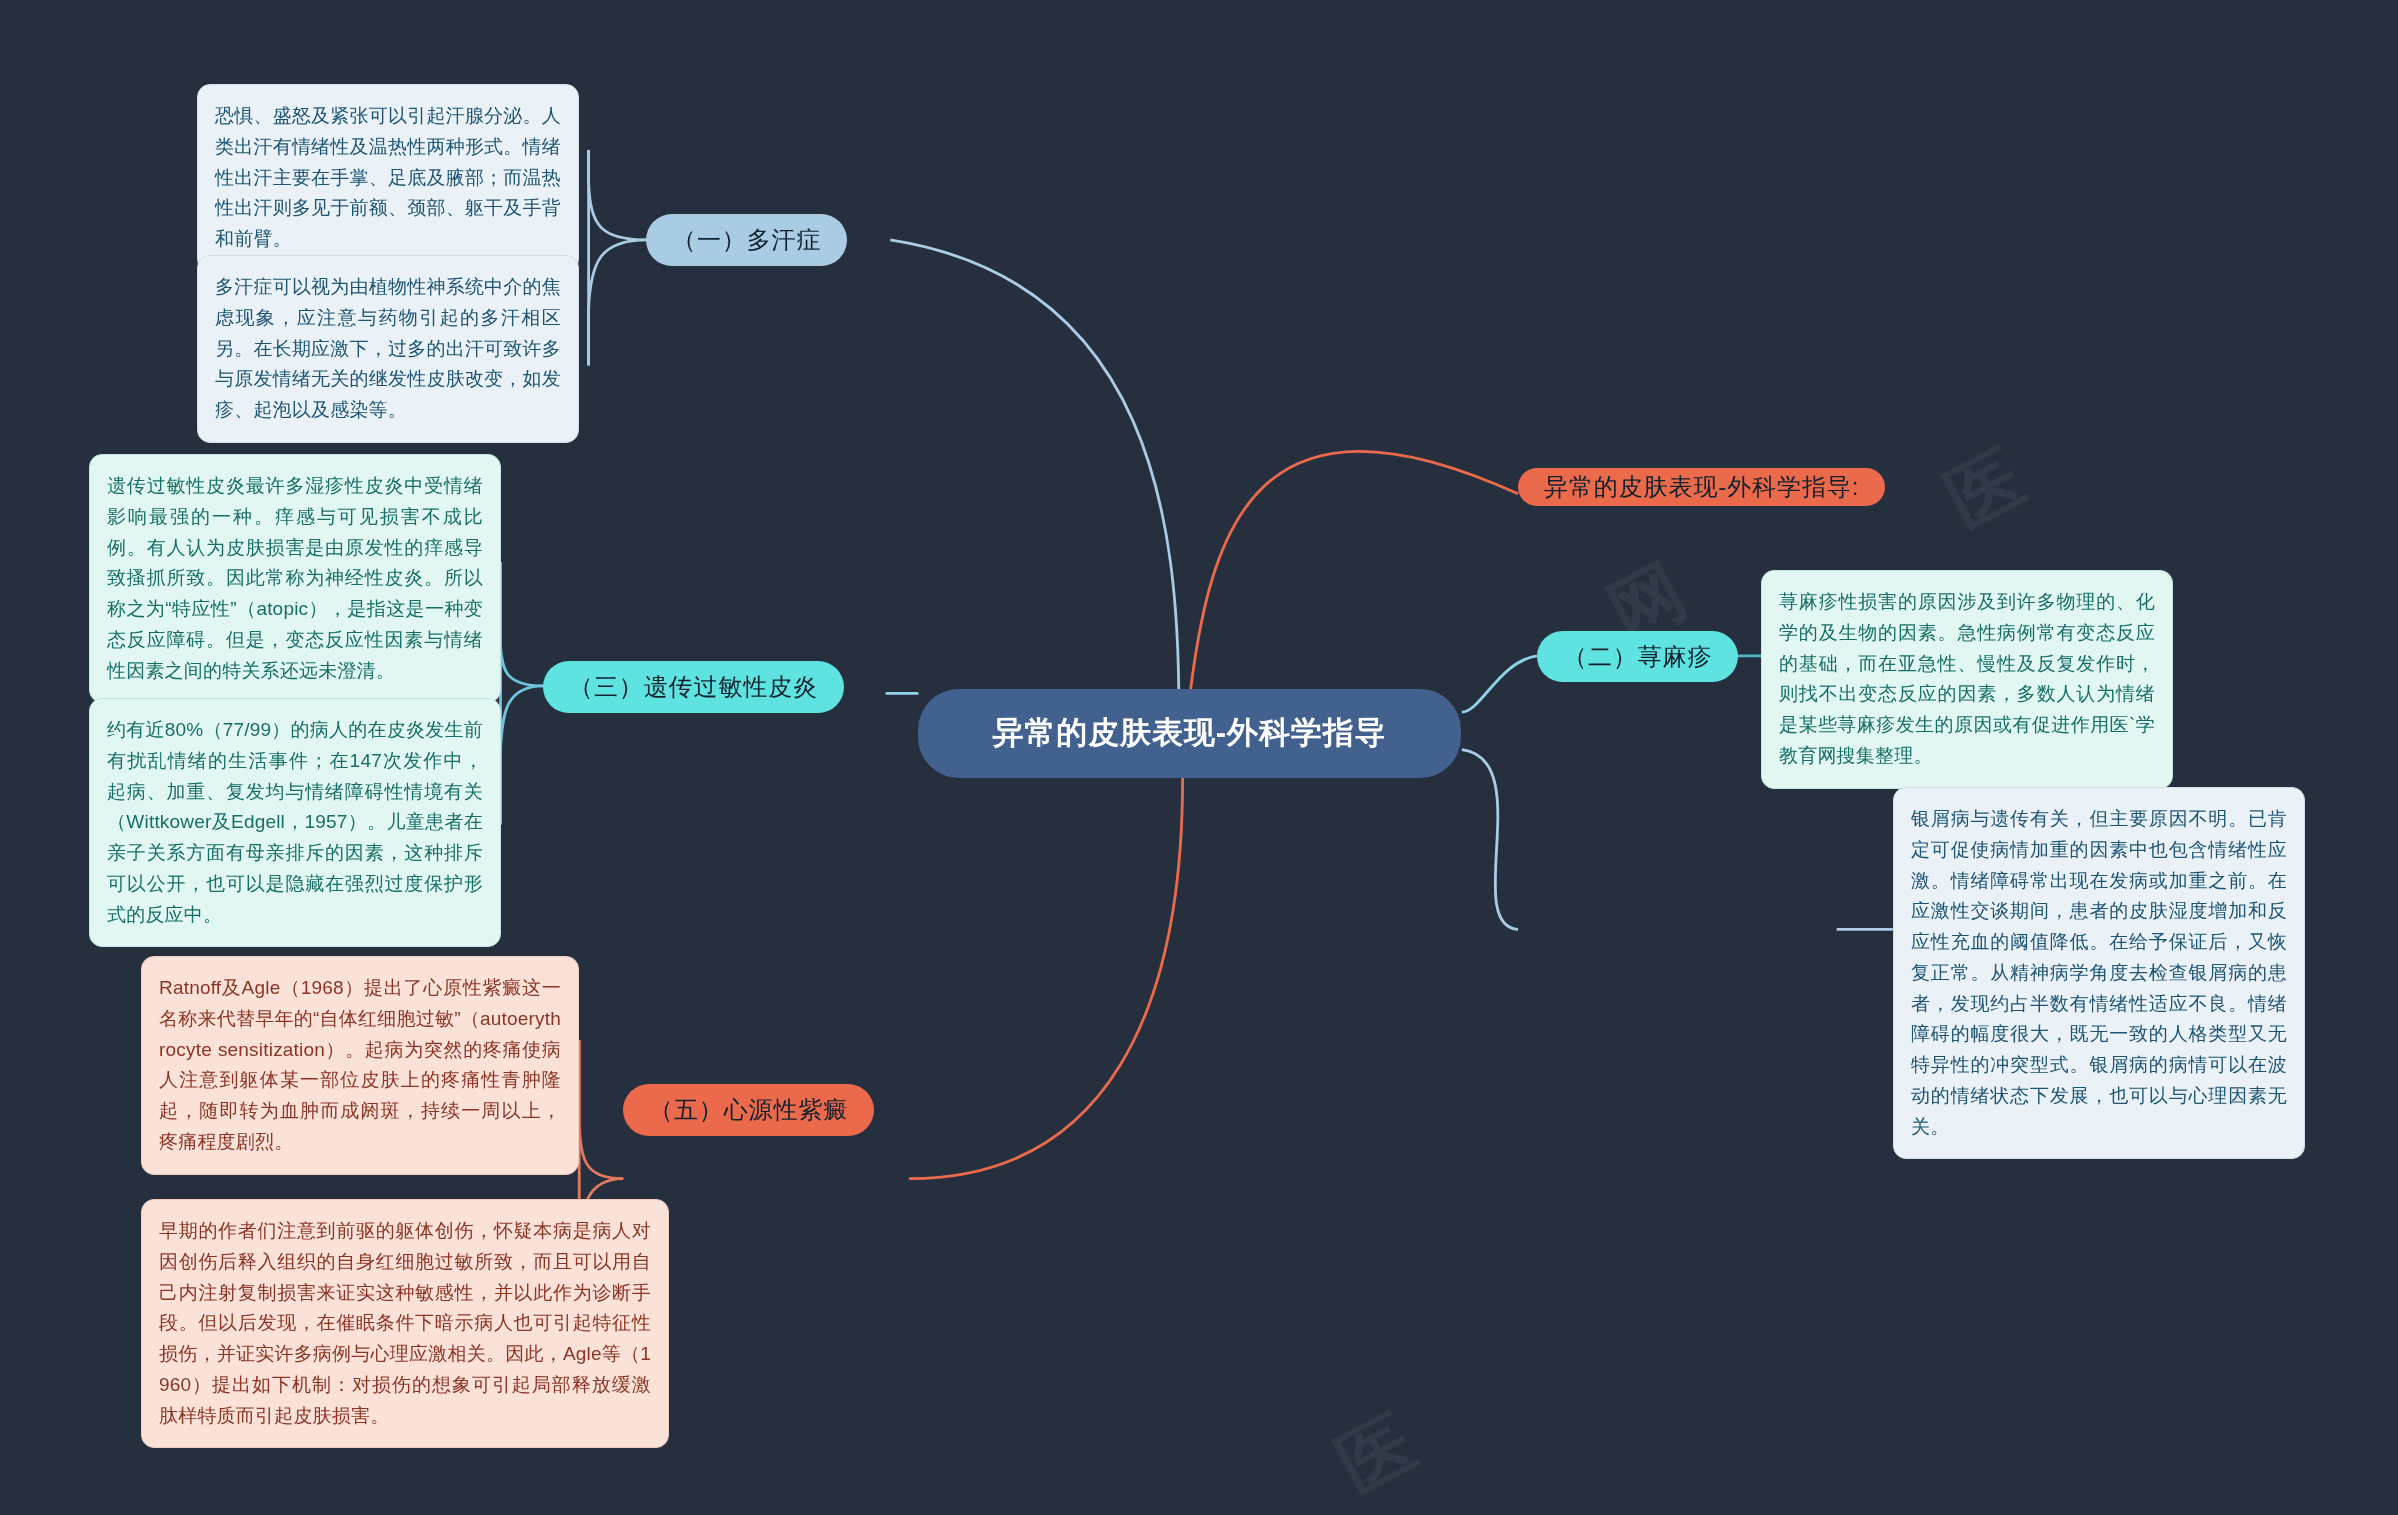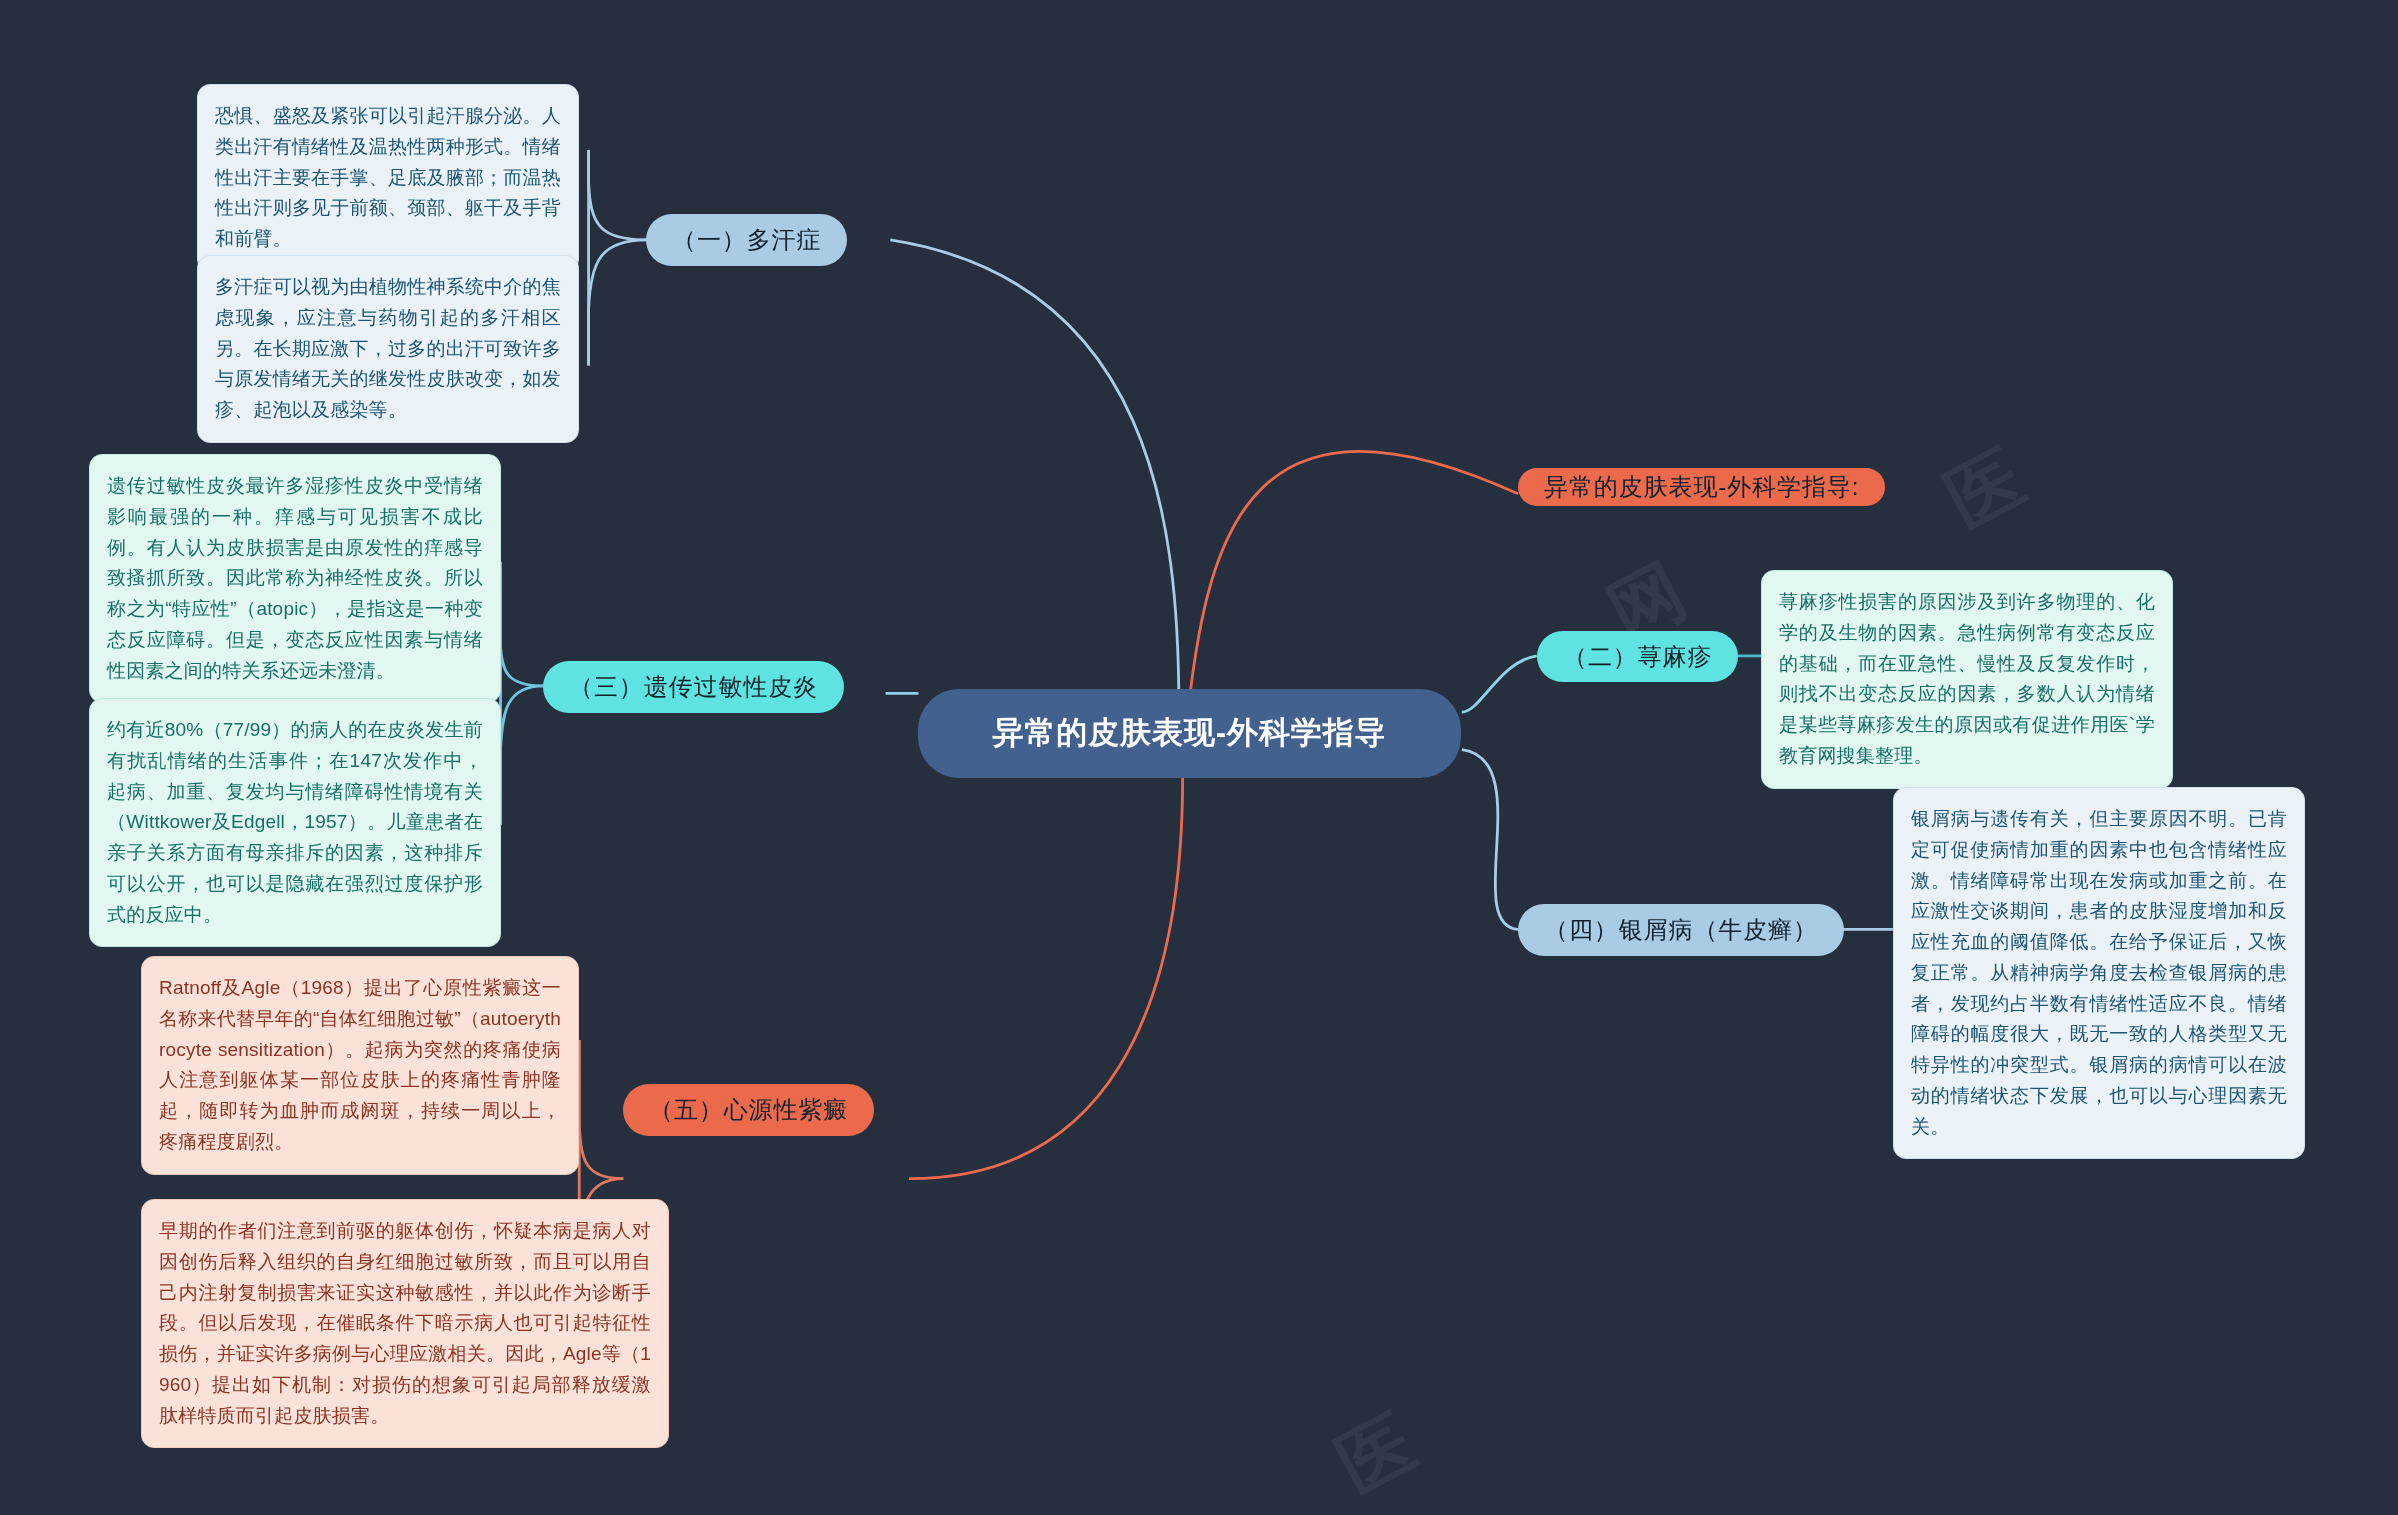--- a/index.html
+++ b/index.html
@@ -157,23 +157,20 @@
   </div>
 
   <div class="leaf leaf-mint" style="left:89px; top:454px; width:412px;">
     <span>遗传过敏性皮炎最许多湿疹性皮炎中受情绪影响最强的一种。痒感与可见损害不成比例。有人认为皮肤损害是由原发性的痒感导致搔抓所致。因此常称为神经性皮炎。所以称之为“特应性”（atopic），是指这是一种变态反应障碍。但是，变态反应性因素与情绪性因素之间的特关系还远未澄清。</span>
   </div>
 
   <div class="leaf leaf-mint" style="left:89px; top:698px; width:412px;">
     <span>约有近80%（77/99）的病人的在皮炎发生前有扰乱情绪的生活事件；在147次发作中，起病、加重、复发均与情绪障碍性情境有关（Wittkower及Edgell，1957）。儿童患者在亲子关系方面有母亲排斥的因素，这种排斥可以公开，也可以是隐藏在强烈过度保护形式的反应中。</span>
   </div>
 
-  <div class="node branch branch-blue" style="left:1518px; top:904px; height:52px;">
-    <span>（四）银屑病（牛皮癣）</span>
-  </div>
 
   <div class="leaf leaf-blue" style="left:1893px; top:787px; width:412px;">
     <span>银屑病与遗传有关，但主要原因不明。已肯定可促使病情加重的因素中也包含情绪性应激。情绪障碍常出现在发病或加重之前。在应激性交谈期间，患者的皮肤湿度增加和反应性充血的阈值降低。在给予保证后，又恢复正常。从精神病学角度去检查银屑病的患者，发现约占半数有情绪性适应不良。情绪障碍的幅度很大，既无一致的人格类型又无特异性的冲突型式。银屑病的病情可以在波动的情绪状态下发展，也可以与心理因素无关。</span>
   </div>
 
   <div class="node branch branch-orange" style="left:623px; top:1084px; height:52px;">
     <span>（五）心源性紫癜</span>
   </div>
 
   <div class="leaf leaf-pink" style="left:141px; top:956px; width:438px;">

